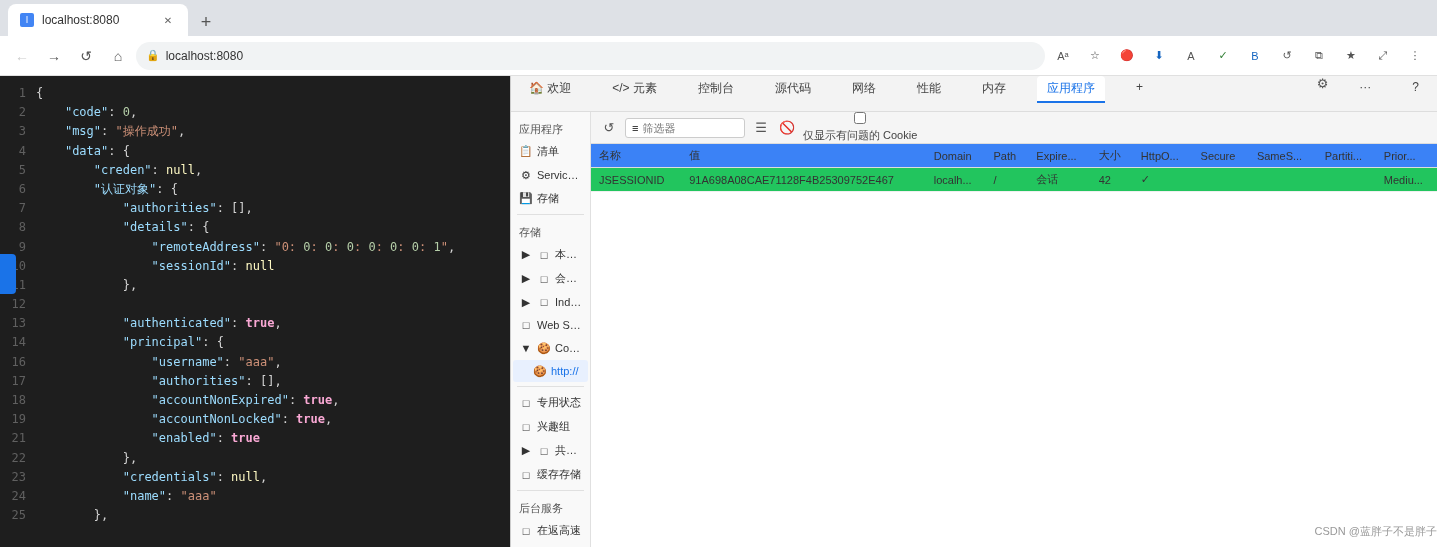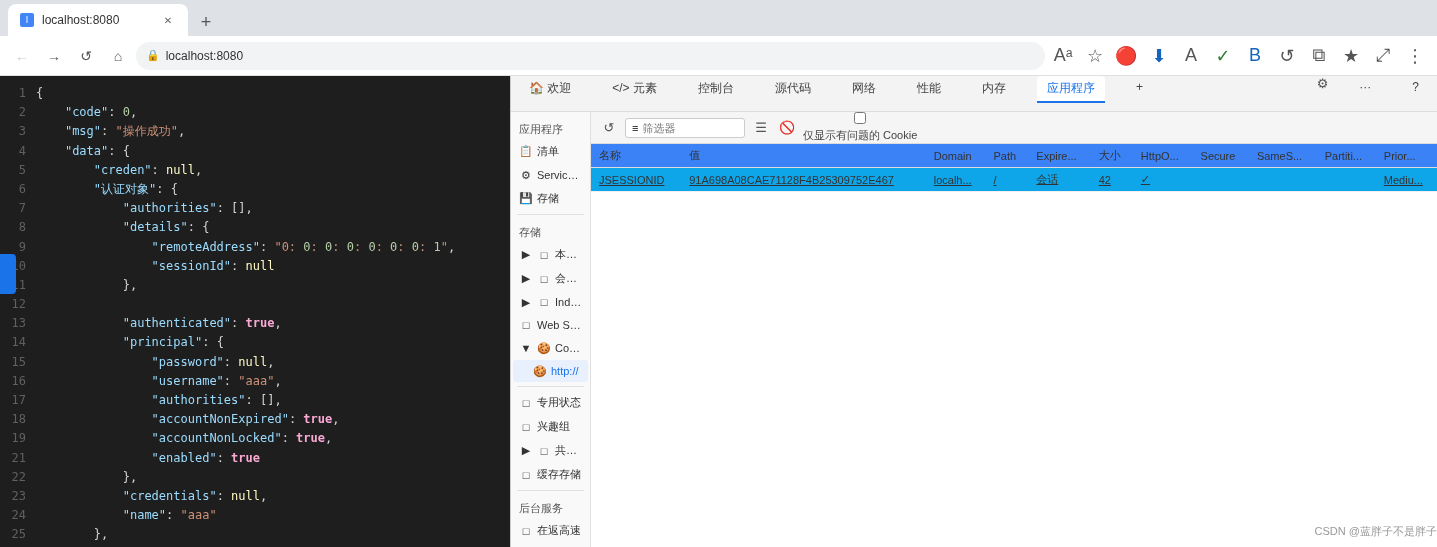--- a/index.html
+++ b/index.html
@@ -16,21 +16,21 @@
     .tab-close { width: 16px; height: 16px; border-radius: 50%; display: flex; align-items: center; justify-content: center; font-size: 10px; color: #666; cursor: pointer; }
     .tab-new { width: 28px; height: 28px; display: flex; align-items: center; justify-content: center; color: #555; font-size: 18px; cursor: pointer; border-radius: 50%; margin-left: 4px; }
 
     .nav-bar { height: 40px; background: #fff; display: flex; align-items: center; padding: 0 8px; gap: 4px; border-bottom: 1px solid #e0e0e0; }
     .nav-btn { width: 28px; height: 28px; border-radius: 50%; display: flex; align-items: center; justify-content: center; color: #555; cursor: pointer; font-size: 14px; }
     .nav-btn.disabled { color: #ccc; cursor: default; }
     .address-bar { flex: 1; height: 28px; background: #f1f3f4; border-radius: 14px; display: flex; align-items: center; padding: 0 10px; gap: 6px; font-size: 12px; color: #333; }
     .address-lock { font-size: 11px; color: #333; }
     .address-text { flex: 1; color: #333; }
     .nav-icons { display: flex; gap: 4px; align-items: center; }
-    .nav-icon-btn { width: 28px; height: 28px; border-radius: 50%; display: flex; align-items: center; justify-content: center; color: #555; cursor: pointer; font-size: 18px; }
+    .nav-icon-btn { width: 28px; height: 28px; border-radius: 50%; display: flex; align-items: center; justify-content: center; color: #555; cursor: pointer; font-size: 11px; }
 
     
     .main-content { flex: 1; display: flex; overflow: hidden; }
 
     
     .code-panel { width: 510px; background: #1e1e1e; color: #d4d4d4; font-family: Consolas, monospace; font-size: 12px; line-height: 1.6; padding: 8px 0; overflow: auto; flex-shrink: 0; }
     .code-line { display: flex; }
     .line-num { width: 36px; text-align: right; padding-right: 10px; color: #606060; user-select: none; flex-shrink: 0; }
     .line-content { flex: 1; white-space: pre; }
     .c-key { color: #9cdcfe; }
@@ -64,21 +64,21 @@
     .dt-toolbar-btn { width: 20px; height: 20px; display: flex; align-items: center; justify-content: center; cursor: pointer; color: #555; font-size: 13px; border-radius: 3px; }
     .dt-search { height: 20px; background: #fff; border: 1px solid #ccc; border-radius: 3px; display: flex; align-items: center; padding: 0 6px; font-size: 11px; gap: 4px; min-width: 120px; }
     .dt-search input { border: none; outline: none; font-size: 11px; width: 80px; }
     .dt-checkbox-label { display: flex; align-items: center; gap: 4px; font-size: 11px; color: #444; white-space: nowrap; flex-direction: column; }
     .dt-checkbox-label input[type=checkbox] { width: 12px; height: 12px; }
 
     .cookie-table { flex: 1; overflow: auto; }
     .cookie-table table { width: 100%; border-collapse: collapse; font-size: 11px; }
     .cookie-table th { position: sticky; top: 0; background: #3b82f6; border-bottom: 1px solid #ddd; padding: 4px 8px; text-align: left; font-weight: 500; color: #333; white-space: nowrap; }
     .cookie-table td { padding: 4px 8px; border-bottom: 1px solid #f0f0f0; color: #333; white-space: nowrap; }
-    .cookie-table tr.selected td { background: #0ea5e9; text-decoration: underline; }
+    .cookie-table tr.selected td { background: #22c55e; }
 
     
     .watermark { position: absolute; bottom: 8px; right: 0; font-size: 11px; color: #999; }
 
     
     .edge-icon { position: fixed; left: 0; top: 50%; transform: translateY(-50%); width: 16px; height: 40px; background: #1a73e8; border-radius: 0 4px 4px 0; display: flex; align-items: center; justify-content: center; }
   </style>
 </head>
 <body>
 
@@ -178,24 +178,20 @@
             <span class="line-num">12</span>
             <span class="line-content"></span>
           </div>
           <div class="code-line">
             <span class="line-num">13</span>
             <span class="line-content">            <span class="c-key">"authenticated"</span>: <span class="c-bool">true</span>,</span>
           </div>
           <div class="code-line">
             <span class="line-num">14</span>
             <span class="line-content">            <span class="c-key">"principal"</span>: {</span>
-          </div>
-          <div class="code-line">
-            <span class="line-num">15</span>
-            <span class="line-content">                <span class="c-key">"password"</span>: <span class="c-null">null</span>,</span>
           </div>
           <div class="code-line">
             <span class="line-num">16</span>
             <span class="line-content">                <span class="c-key">"username"</span>: <span class="c-string">"aaa"</span>,</span>
           </div>
           <div class="code-line">
             <span class="line-num">17</span>
             <span class="line-content">                <span class="c-key">"authorities"</span>: [],</span>
           </div>
           <div class="code-line">

